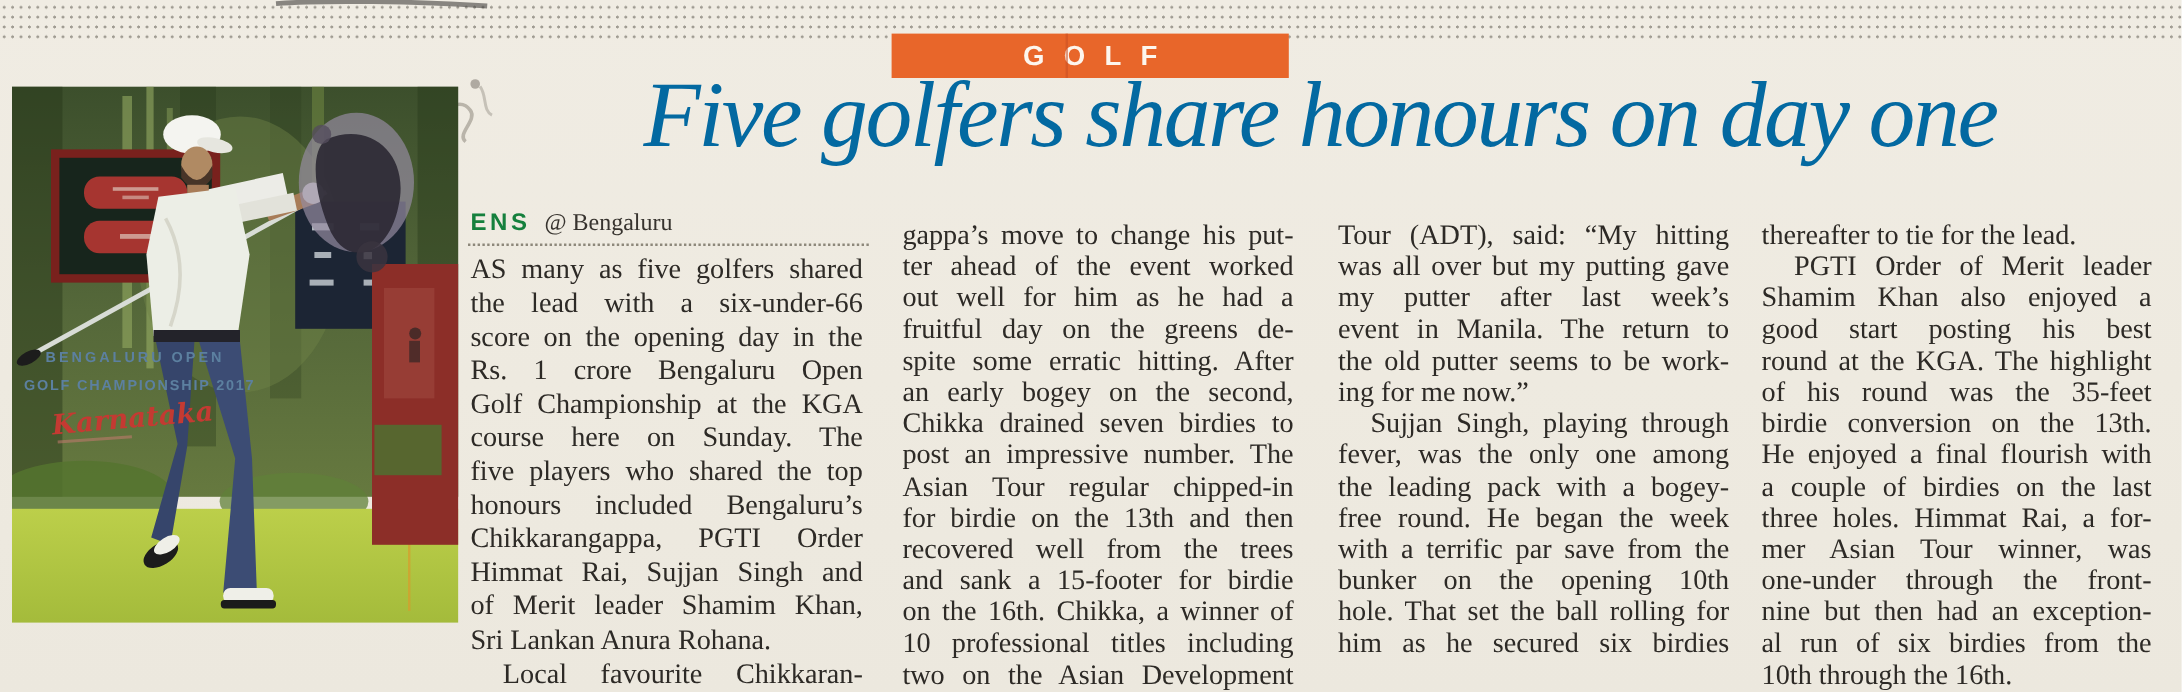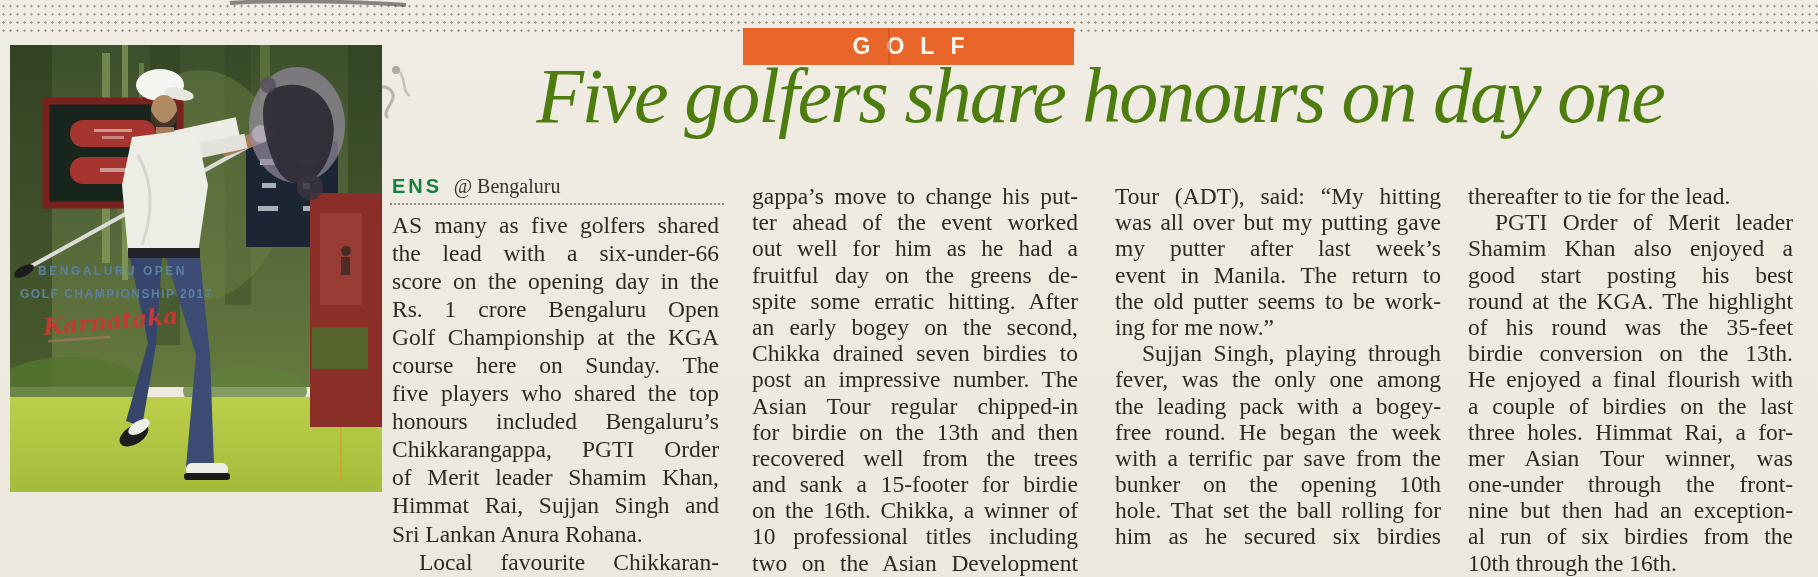--- a/index.html
+++ b/index.html
@@ -21,21 +21,21 @@
   .banner span{
     font-family:"Liberation Sans",sans-serif;font-weight:bold;font-size:23px;
     color:#fdf6ee;letter-spacing:16px;padding-left:16px;
   }
   .banner .crease{position:absolute;left:145px;top:0;width:2px;height:37px;background:#c94f22;opacity:.55;}
   .smear-top{position:absolute;left:228px;top:0;width:180px;height:10px;}
   
   .headline{
     position:absolute;left:400px;top:50px;width:1400px;height:95px;
     text-align:center;font-style:italic;font-weight:normal;
-    font-size:78px;line-height:92px;letter-spacing:-2px;color:#4d7c0f;
+    font-size:78px;line-height:92px;letter-spacing:-2px;color:#0369a1;
     white-space:nowrap;margin:0;
   }
   .scribble{position:absolute;left:340px;top:52px;width:120px;height:100px;opacity:.8;}
   
   .byline{
     position:absolute;left:392px;top:175px;width:330px;
     font-family:"Liberation Sans",sans-serif;font-size:20px;color:#37332e;
   }
   .byline .agency{font-weight:bold;letter-spacing:3px;color:#15803d;}
   .byline .loc{margin-left:6px;font-family:Liberation Serif, serif;}
@@ -50,21 +50,21 @@
   #col3{left:1115px;}
   #col4{left:1468px;width:325px;}
   .tl{
     text-align:justify;text-align-last:justify;
     line-height:26.2px;height:26.2px;white-space:nowrap;overflow:visible;
   }
   #col1 .tl{line-height:28.05px;height:28.05px;}
   .tl.end{text-align-last:left;}
   .tl.ind{text-indent:27px;}
   
-  .photo{position:absolute;left:10px;top:45px;width:372px;height:363px;}
+  .photo{position:absolute;left:10px;top:72px;width:372px;height:363px;}
   .photo svg{display:block;}
 </style>
 </head>
 <body>
 
 <div class="dots"></div>
 
 <svg class="smear-top" width="180" height="10" viewBox="0 0 180 10">
   <path d="M2,3 C40,0 120,1 178,5" stroke="#33322f" stroke-width="4" fill="none" opacity="0.55"></path>
 </svg>
@@ -192,22 +192,22 @@
 <div id="col1" class="article-col">
     <div class="tl">AS many as five golfers shared</div>
     <div class="tl">the lead with a six-under-66</div>
     <div class="tl">score on the opening day in the</div>
     <div class="tl">Rs. 1 crore Bengaluru Open</div>
     <div class="tl">Golf Championship at the KGA</div>
     <div class="tl">course here on Sunday. The</div>
     <div class="tl">five players who shared the top</div>
     <div class="tl">honours included Bengaluru’s</div>
     <div class="tl">Chikkarangappa, PGTI Order</div>
+    <div class="tl">Himmat Rai, Sujjan Singh and</div>
     <div class="tl">of Merit leader Shamim Khan,</div>
-    <div class="tl">Himmat Rai, Sujjan Singh and</div>
     <div class="tl end">Sri Lankan Anura Rohana.</div>
     <div class="tl ind">Local favourite Chikkaran-</div>
   </div>
 <div id="col2" class="article-col">
     <div class="tl">gappa’s move to change his put-</div>
     <div class="tl">ter ahead of the event worked</div>
     <div class="tl">out well for him as he had a</div>
     <div class="tl">fruitful day on the greens de-</div>
     <div class="tl">spite some erratic hitting. After</div>
     <div class="tl">an early bogey on the second,</div>

